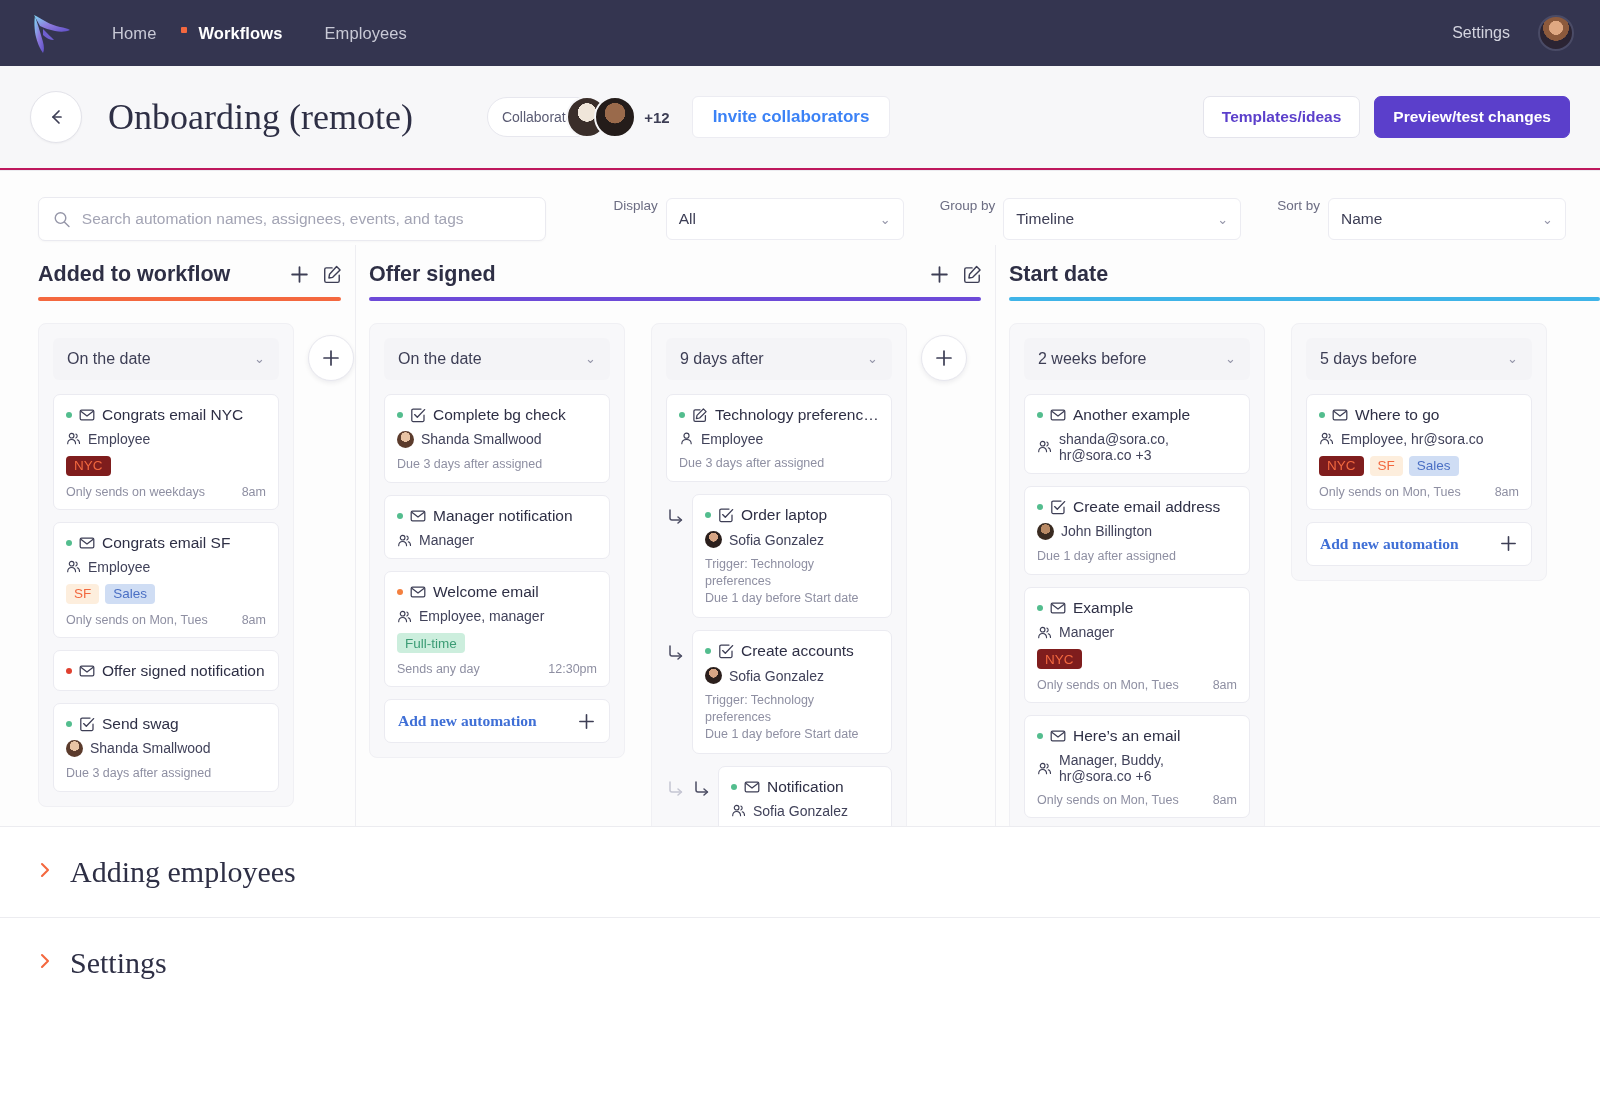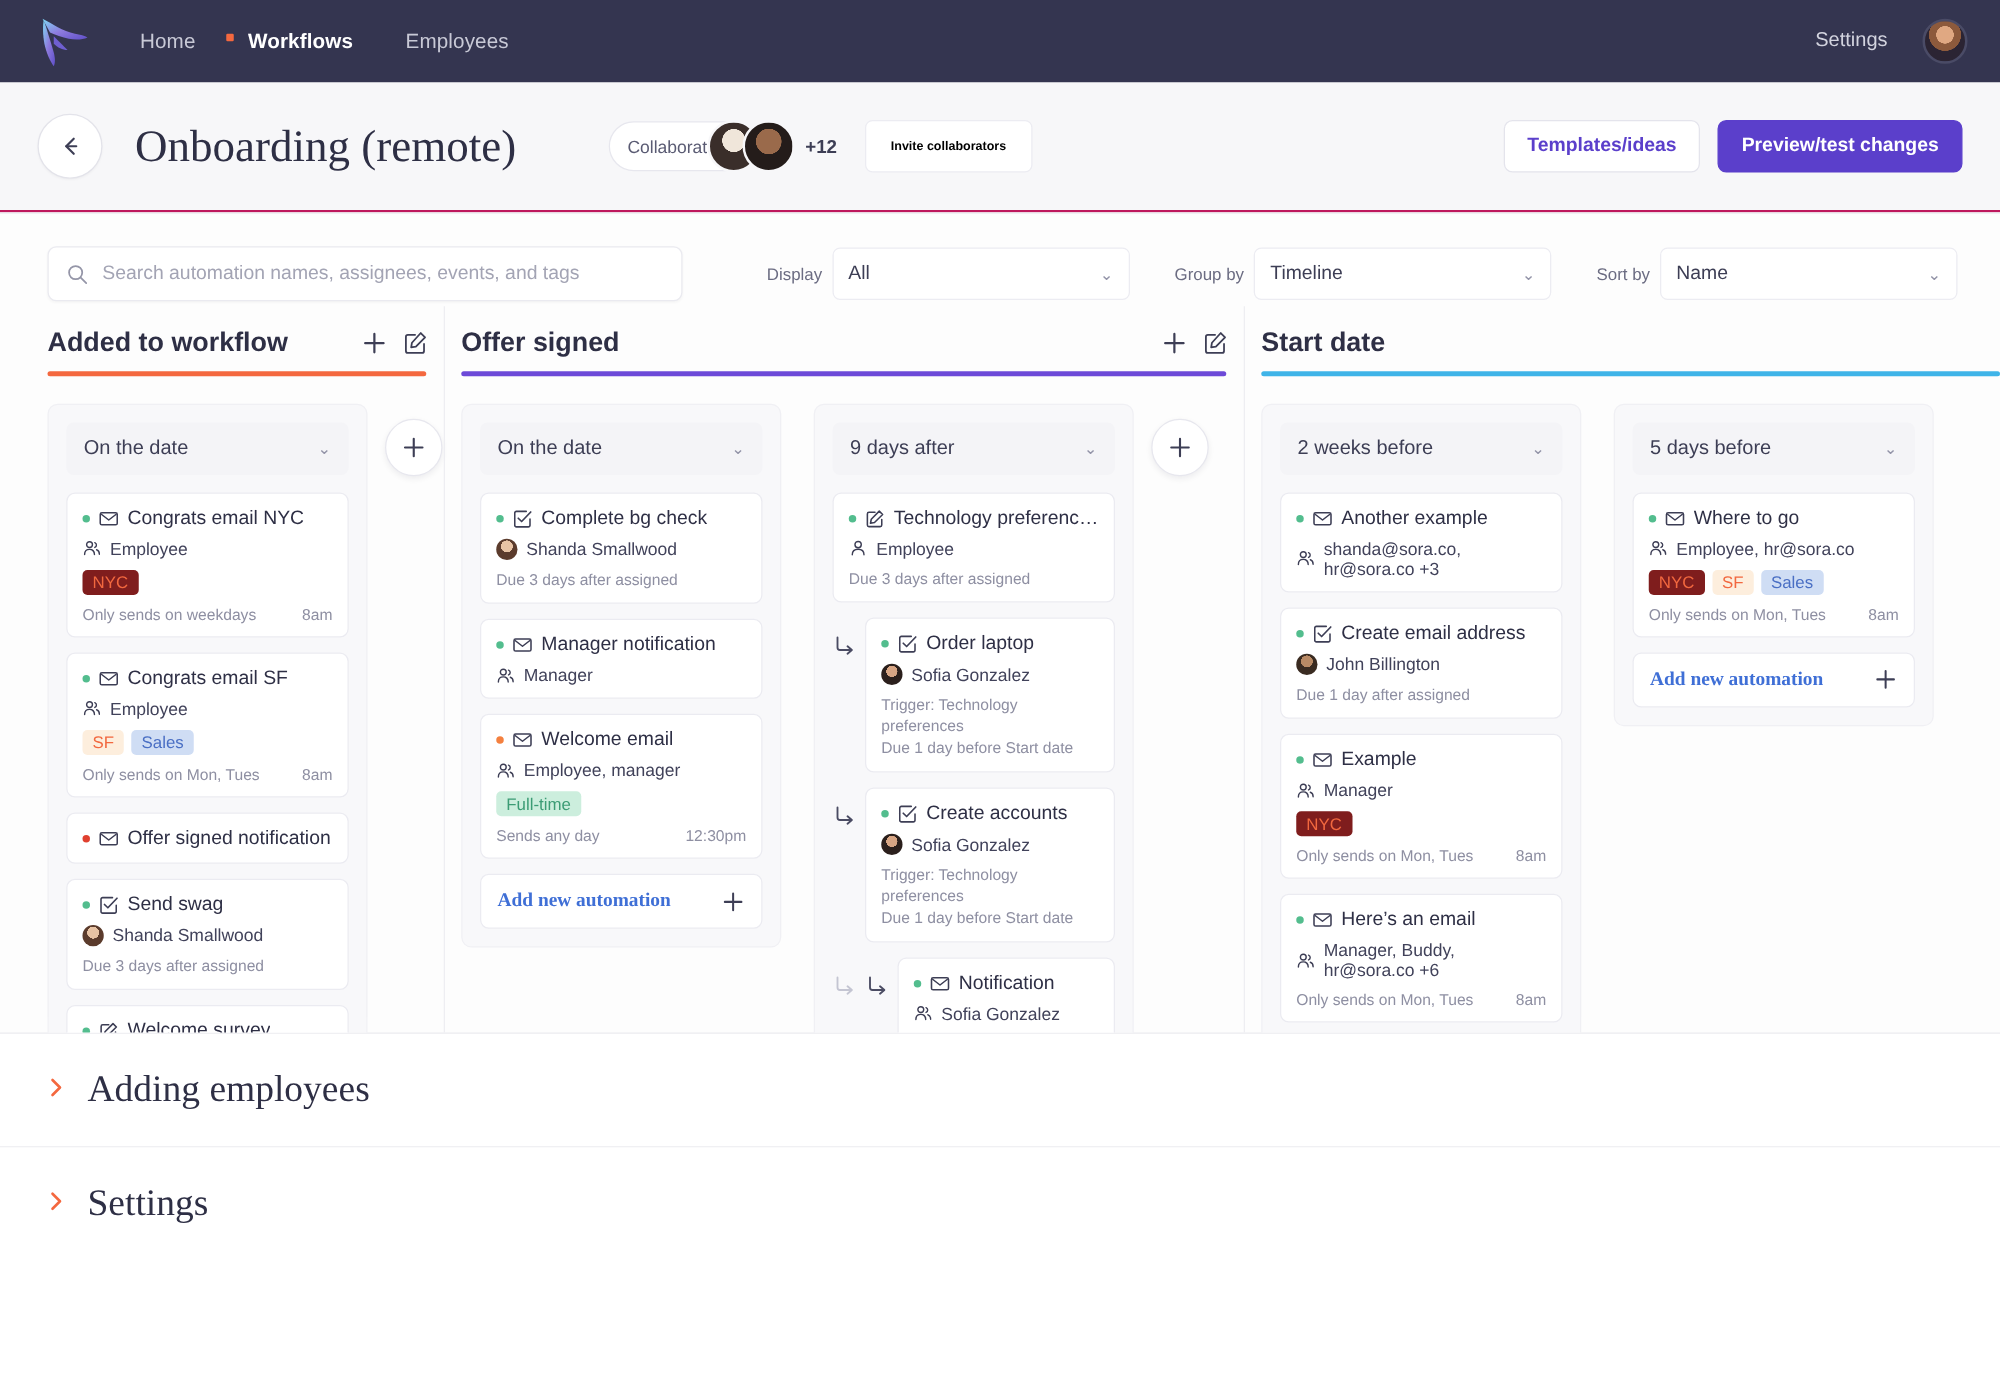--- a/index.html
+++ b/index.html
@@ -63,21 +63,21 @@
   .collab-avs { display: flex; margin-left: -34px; z-index: 2; }
   .cav {
     width: 42px; height: 42px; border-radius: 50%; border: 2.5px solid #f7f7f9; flex: none;
   }
   .cav1 { background: radial-gradient(circle at 50% 38%, #f0e6da 0 30%, #3a2e2a 31% 100%); }
   .cav2 { margin-left: -14px; background: radial-gradient(circle at 50% 40%, #9a6a4b 0 34%, #241c1a 35% 100%); }
   .collab-plus { margin-left: 8px; font-size: 15px; color: #3d3e55; font-weight: bold; }
   .invite-btn {
     margin-left: 22px; background: #fff; border: 1px solid #ececf2; border-radius: 6px;
     height: 42px; padding: 0 20px; display: flex; align-items: center;
-    color: #000000; font-size: 10px; font-weight: bold; cursor: pointer;
+    color: #3b82f6; font-size: 17px; font-weight: bold; cursor: pointer;
   }
   .subheader-right { margin-left: auto; display: flex; align-items: center; gap: 14px; }
   .btn-ghost {
     background: #fff; border: 1px solid #e4e4ec; border-radius: 7px;
     height: 42px; padding: 0 18px; display: flex; align-items: center;
     color: #5b3fcb; font-size: 15.5px; font-weight: bold; cursor: pointer;
   }
   .btn-primary {
     background: #5b3fcb; border: 1px solid #5b3fcb; border-radius: 7px;
     height: 42px; padding: 0 18px; display: flex; align-items: center;
@@ -112,21 +112,21 @@
     border: 1px solid #eaeaf0; border-radius: 7px;
     display: flex; align-items: center; padding: 0 14px;
     box-shadow: 0 1px 2px rgba(20,20,40,.03);
   }
   .search-box input {
     border: 0; outline: 0; background: transparent; margin-left: 11px;
     font-size: 15.5px; color: #3d3e55; width: 100%;
     font-family: "Liberation Sans", sans-serif;
   }
   .search-box input::placeholder { color: #a3a4b4; }
-  .ctrl-group { display: flex; align-items: center; margin-left: auto; gap: 8px; }
+  .ctrl-group { display: flex; margin-left: auto; gap: 8px; }
   .ctrl-label { font-size: 13.5px; color: #6b6c82; margin-left: 28px; }
   .ctrl-label:first-child { margin-left: 0; }
   .select {
     background: #fff; border: 1px solid #ececf2; border-radius: 6px;
     height: 42px; width: 238px; display: flex; align-items: center;
     padding: 0 12px; font-size: 15.5px; color: #3d3e55; cursor: pointer;
   }
   .select .cd { margin-left: auto; color: #9394a8; font-size: 13px; }
 
   
@@ -418,32 +418,20 @@
                     </svg>
                   </span>
                   <span class="card-title">Send swag</span>
                 </div>
                 <div class="card-meta">
                   <span class="mini-av av-shanda"></span>
                   <span>Shanda Smallwood</span>
                 </div>
                 <div class="card-sub">Due 3 days after assigned</div>
               </div>
-              <div class="card">
-                <div class="card-title-row">
-                  <span class="sdot green"></span>
-                  <span style="display: inline-flex; flex: 0 0 auto;">
-                    <svg width="16" height="16" viewBox="0 0 16 16">
-                      <path d="M13.4 8.6 V13 a1.3 1.3 0 0 1 -1.3 1.3 H3.2 A1.3 1.3 0 0 1 1.9 13 V4.1 A1.3 1.3 0 0 1 3.2 2.8 H8" fill="none" stroke="#3d3e55" stroke-width="1.25" stroke-linecap="round"></path>
-                      <path d="M11.4 1.9 L14.1 4.6 L7.6 11 L4.4 11.6 L5 8.4 Z" fill="none" stroke="#3d3e55" stroke-width="1.25" stroke-linejoin="round"></path>
-                    </svg>
-                  </span>
-                  <span class="card-title">Welcome survey</span>
-                </div>
-              </div>
             </div>
             <div class="gap-col">
               <div class="plus-circle">
                 <span style="display: inline-flex;">
                   <svg width="20" height="20" viewBox="0 0 20 20">
                     <path d="M10 3 V17 M3 10 H17" stroke="#3d3e55" stroke-width="1.7" stroke-linecap="round"></path>
                   </svg>
                 </span>
               </div>
             </div>

